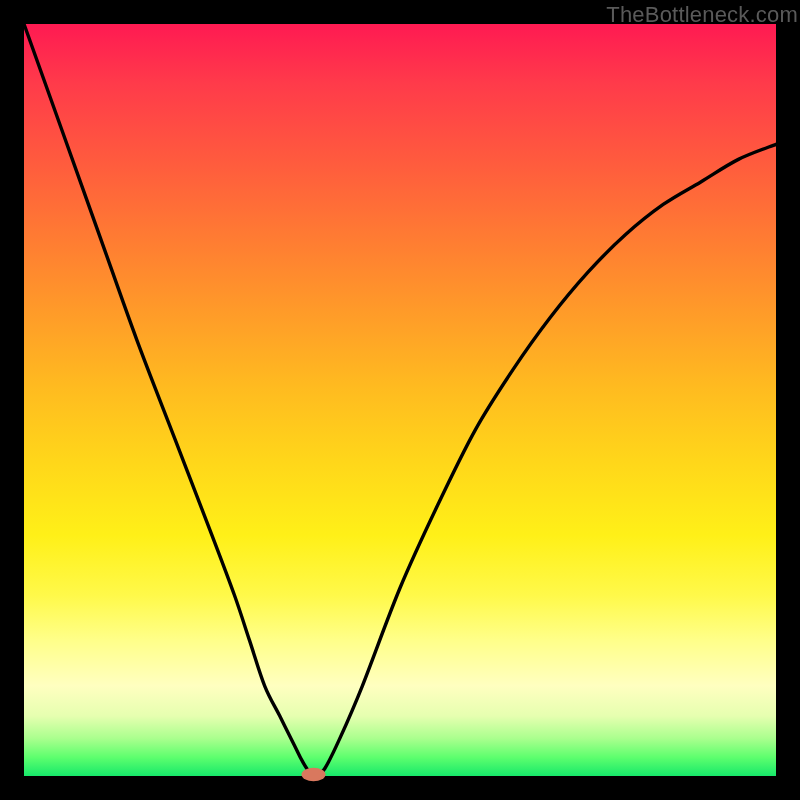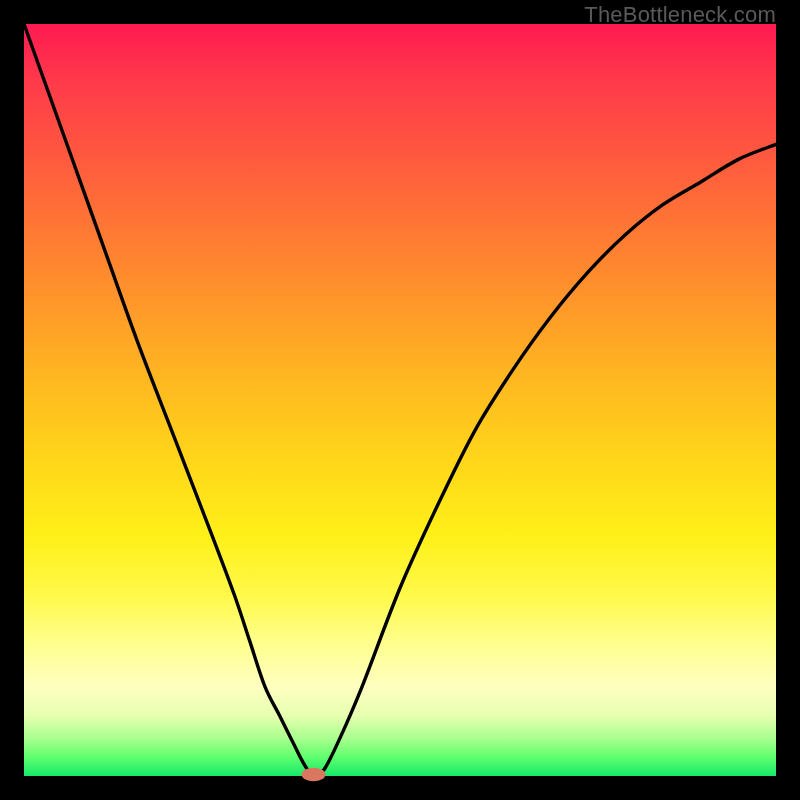--- a/index.html
+++ b/index.html
@@ -36,21 +36,21 @@
       #ffffc0 88%,
       #e6ffb0 92%,
       #aaff8e 95%,
       #5eff6e 97.5%,
       #17e86a 100%
     );
   }
   .watermark {
     position: absolute;
     top: 2px;
-    right: 24px;
+    right: 2px;
     color: #5a5a5a;
     font-size: 22px;
     font-weight: 500;
     letter-spacing: 0.2px;
     user-select: none;
   }
   svg.curve {
     position: absolute;
     left: 0;
     top: 0;

